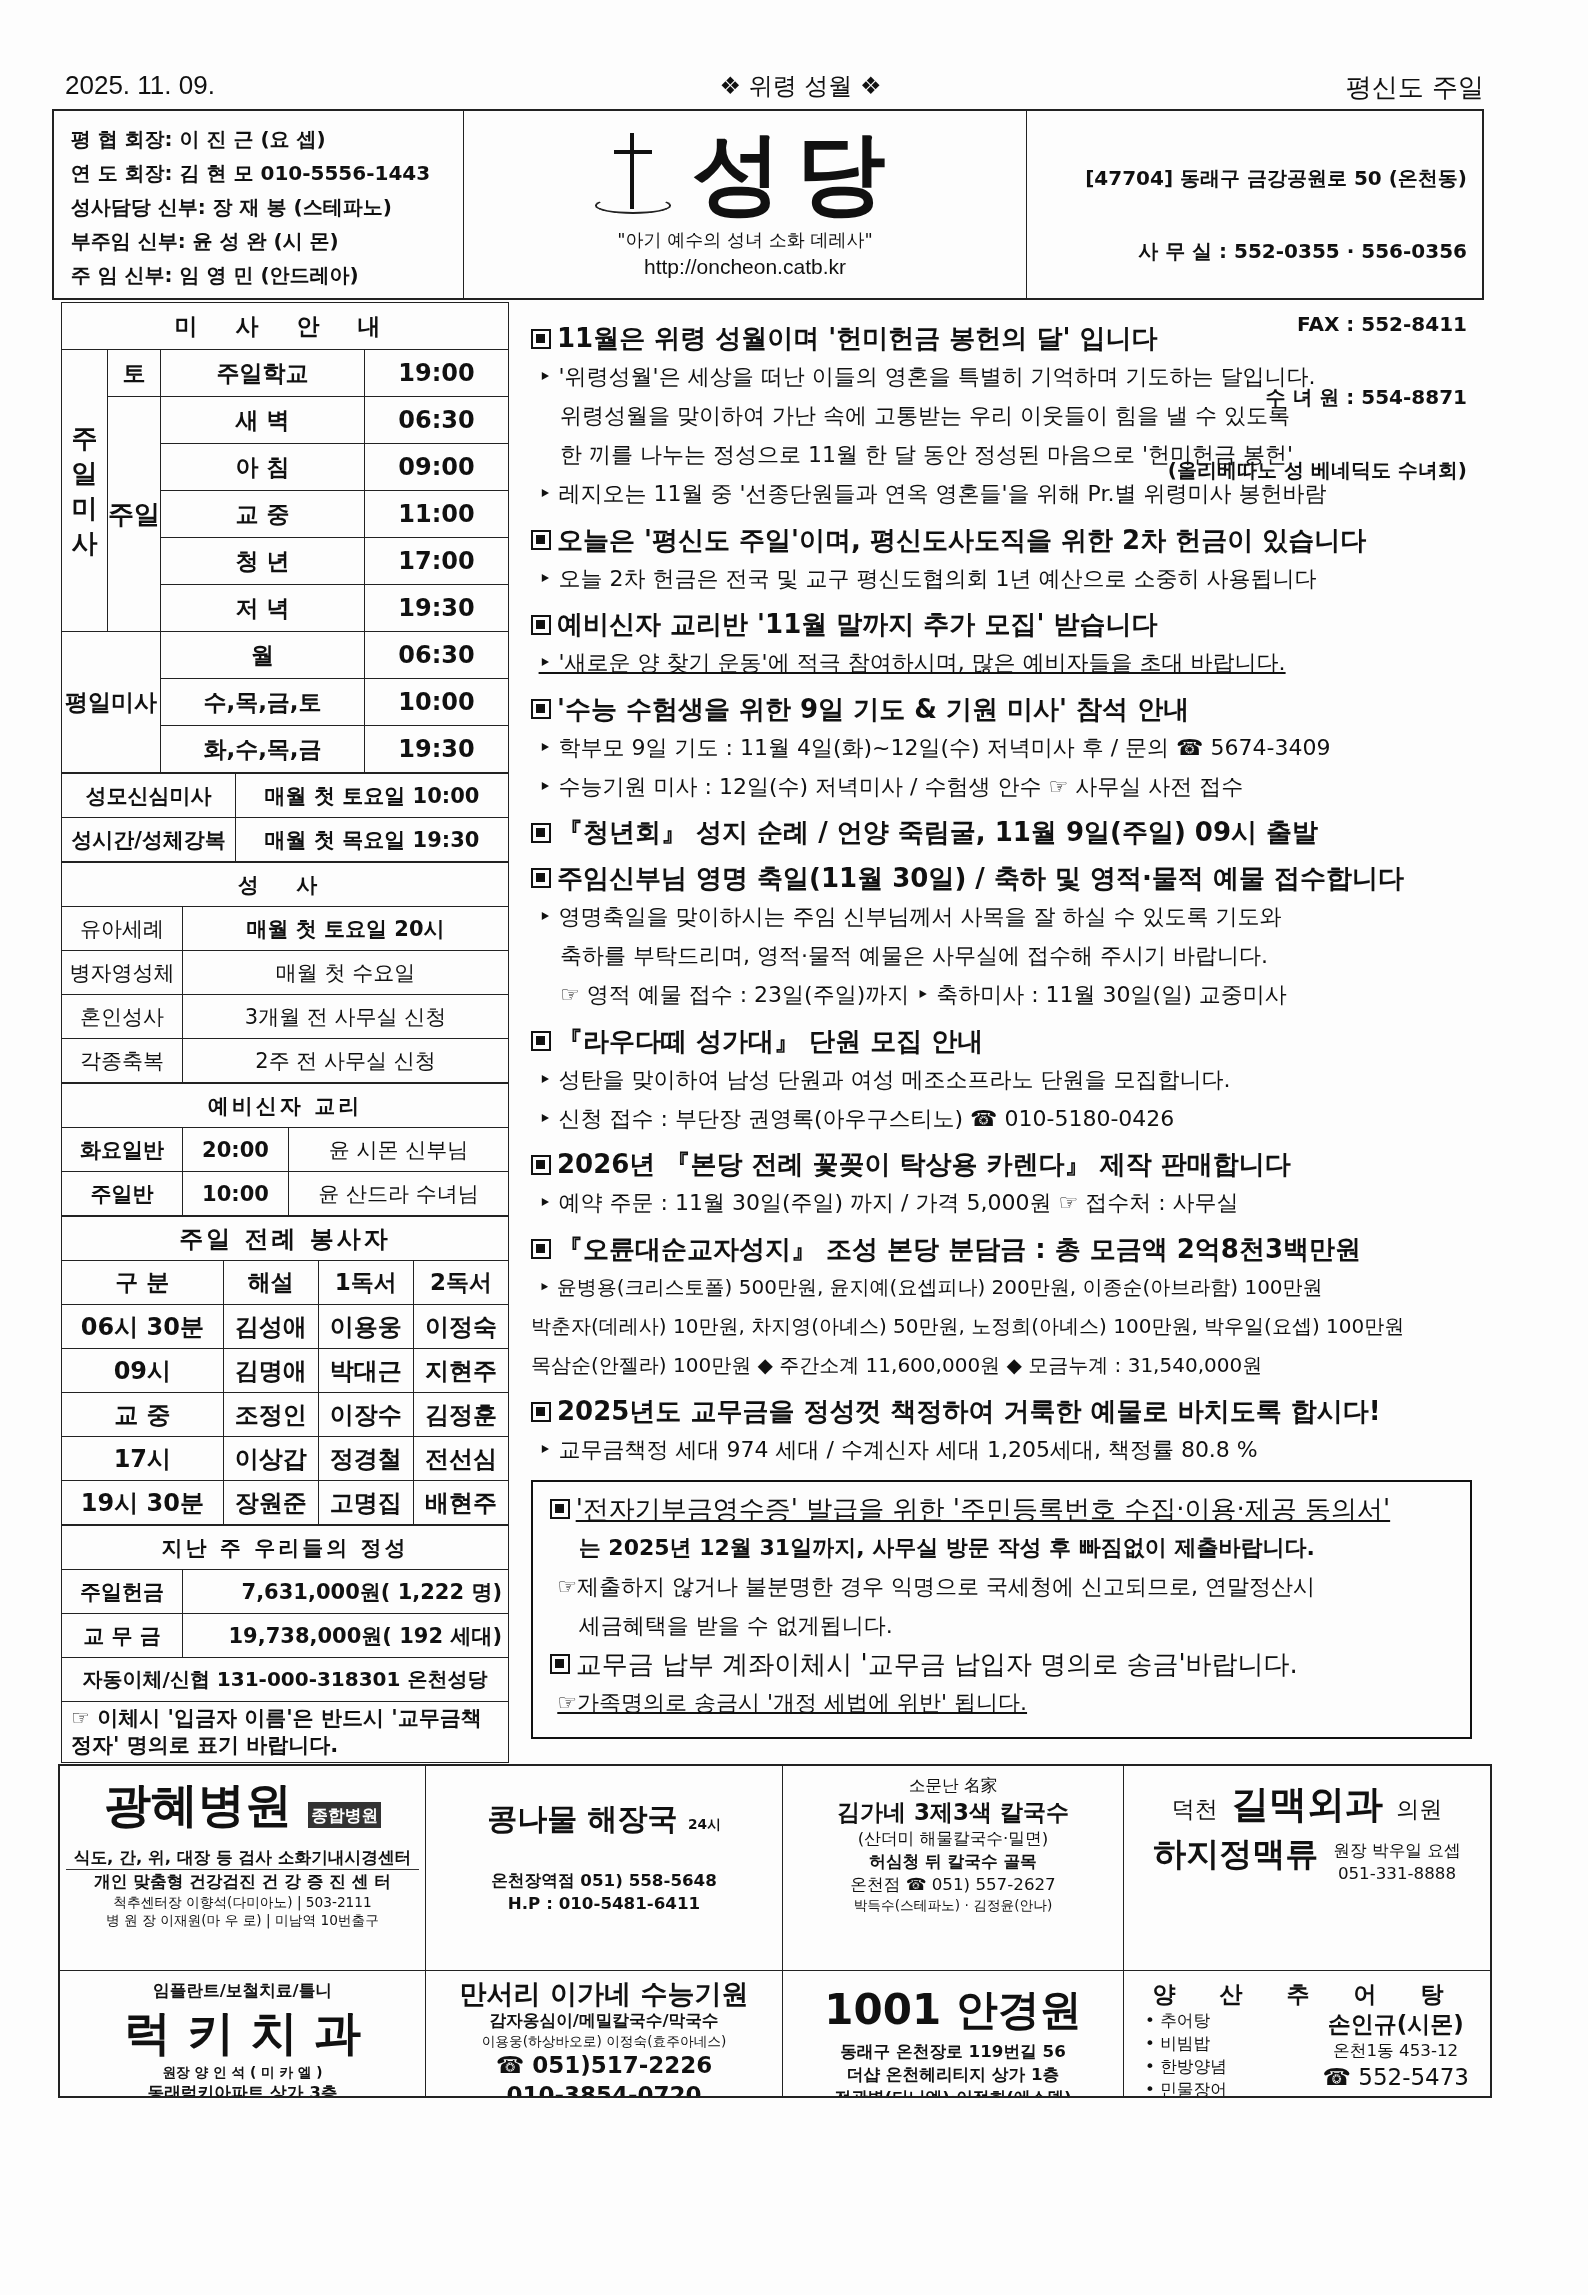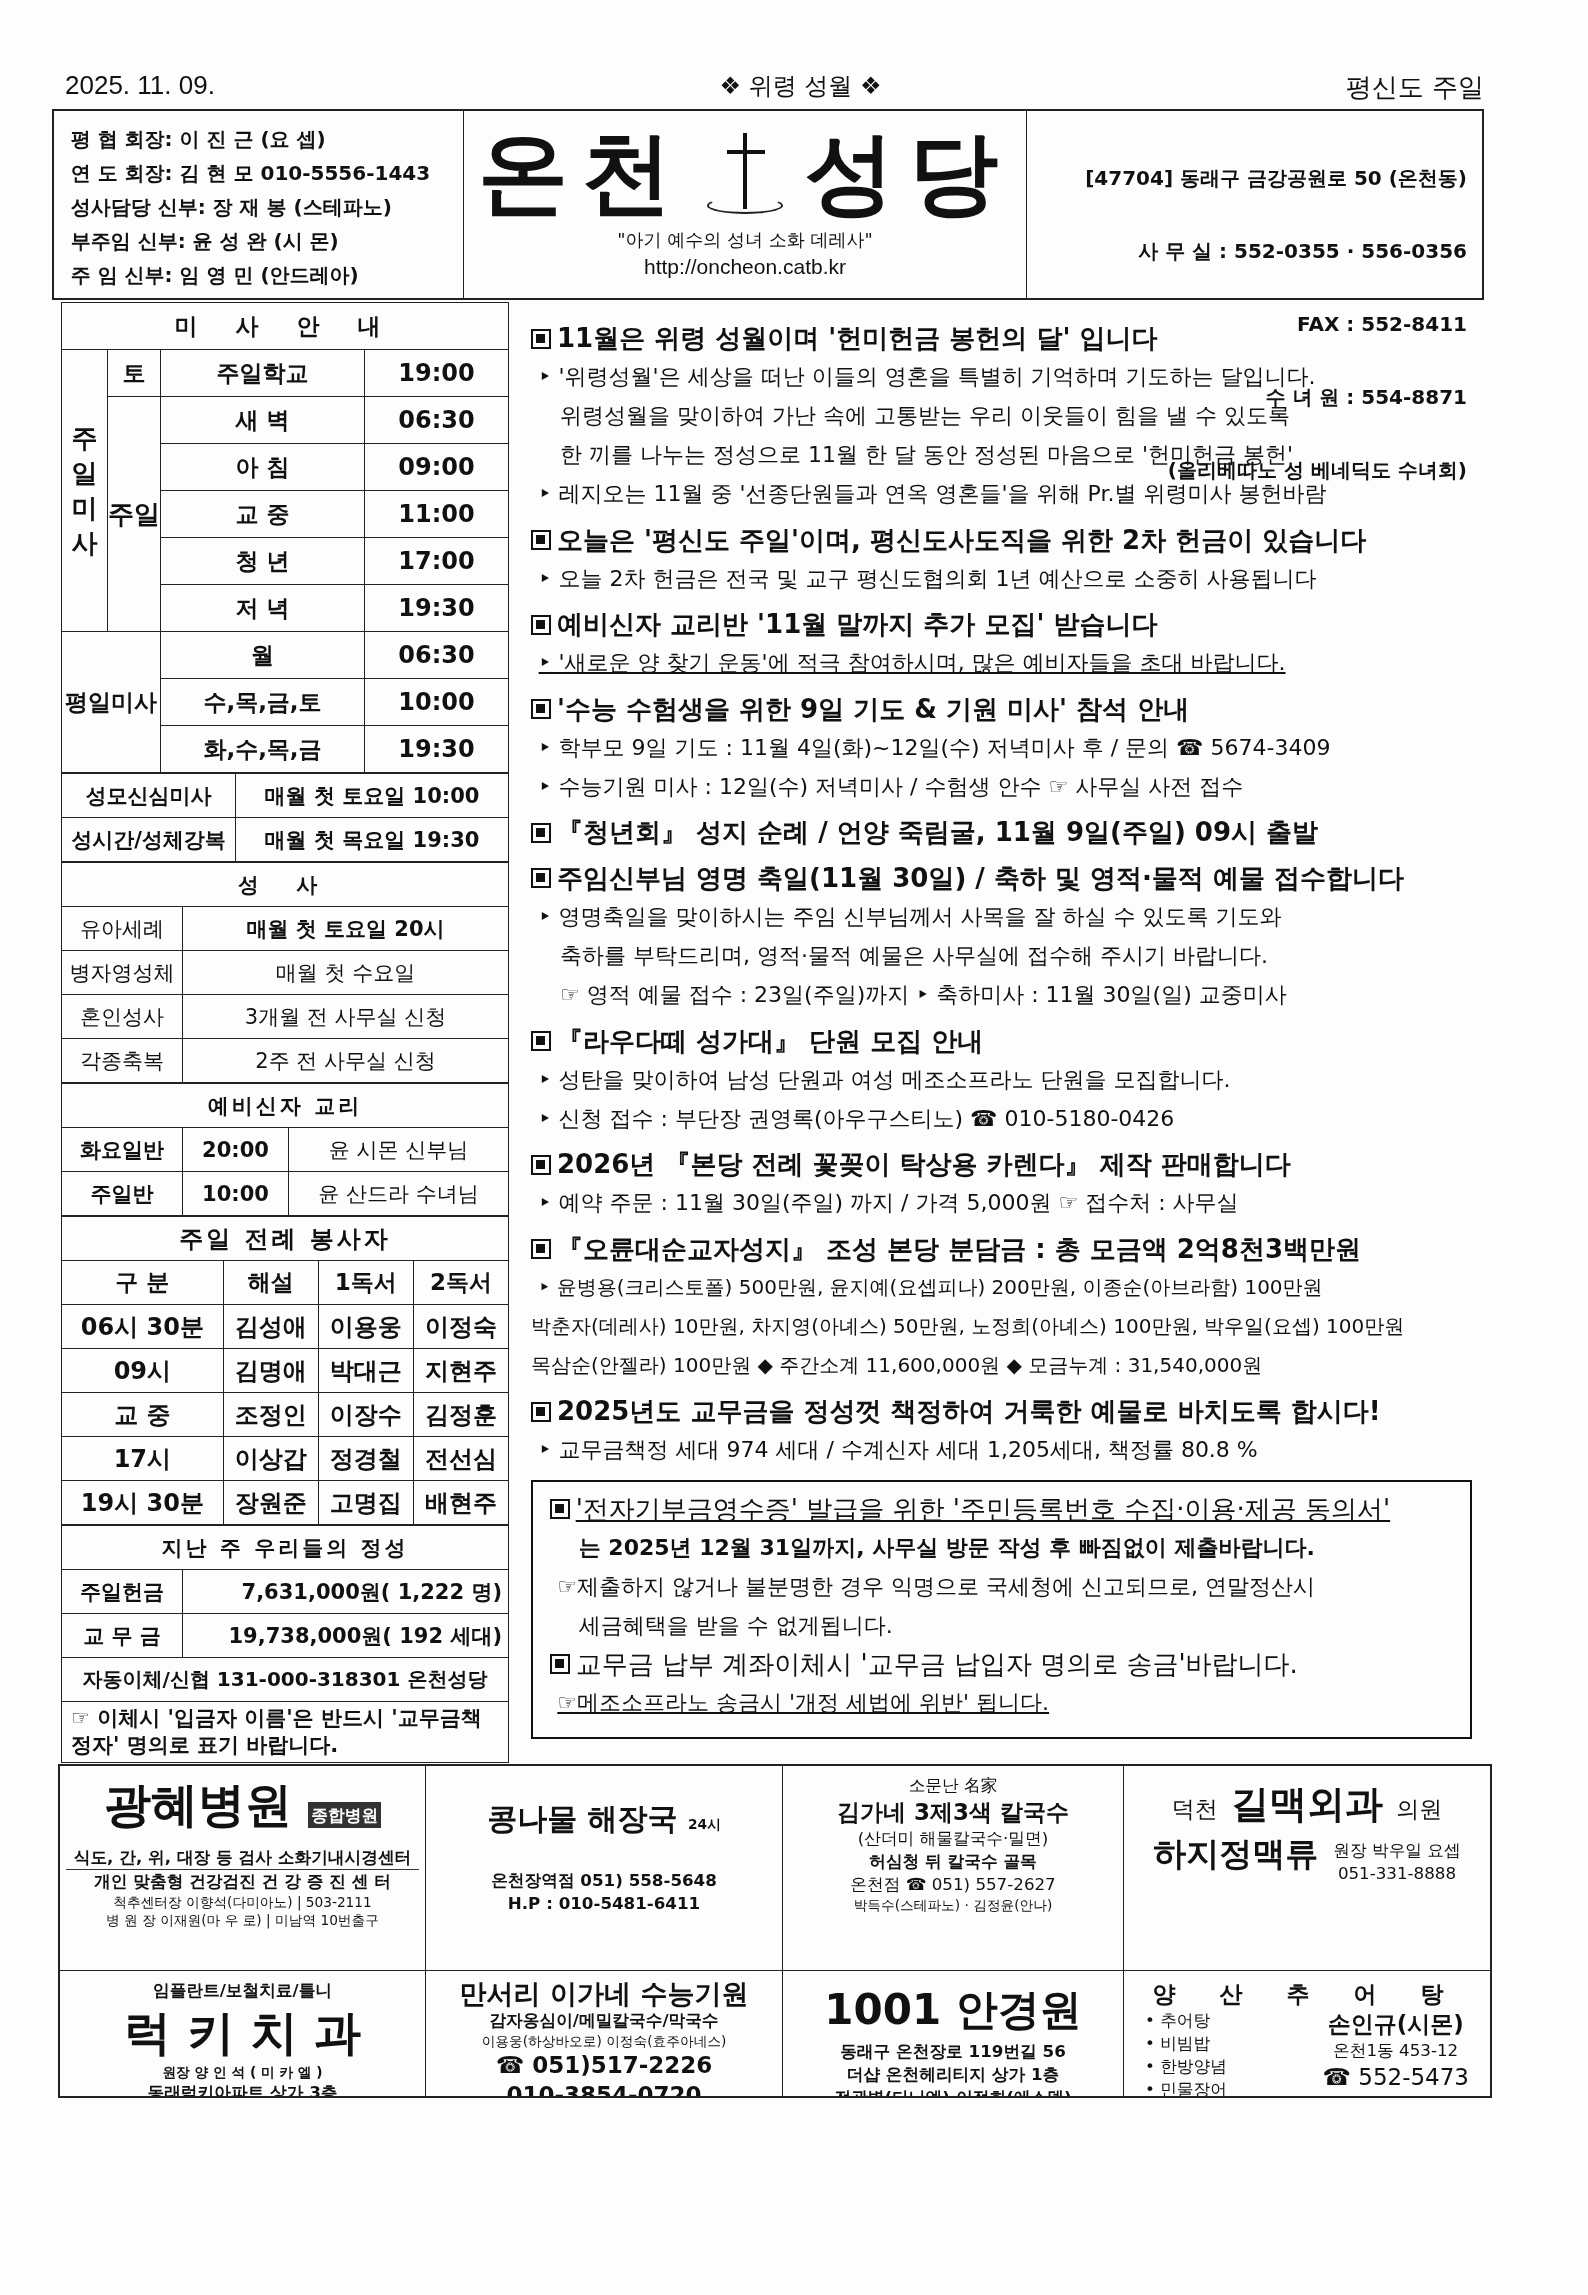--- a/index.html
+++ b/index.html
@@ -73,21 +73,20 @@
 <div class="header">
   <div class="hdr-left">
     <div class="row">평 협 회장: 이 진 근 (요    셉)</div>
     <div class="row">연 도 회장: 김 현 모 010-5556-1443</div>
     <div class="row">성사담당 신부: 장 재 봉 (스테파노)</div>
     <div class="row">부주임 신부: 윤 성 완 (시    몬)</div>
     <div class="row">주 임 신부: 임 영 민 (안드레아)</div>
   </div>
   <div class="hdr-mid">
     <div class="title">
-      <span>온천</span>
       <span class="cross">
           <span class="v"></span>
           <span class="h"></span>
           <span class="w"></span>
         </span>
       <span>성당</span>
     </div>
     <div class="motto">"아기 예수의 성녀 소화 데레사"</div>
     <div class="url">http://oncheon.catb.kr</div>
   </div>
@@ -316,21 +315,21 @@
     <div class="b">‣ 교무금책정 세대 974 세대 / 수계신자 세대 1,205세대, 책정률 80.8 %</div>
   </div>
 
   <div class="boxed">
     <div class="notice">
       <div class="h" style="font-weight:normal;"><span class="box"></span><span class="ul">'전자기부금영수증' 발급을 위한 '주민등록번호 수집·이용·제공 동의서'</span></div>
       <div class="b in bold">는 2025년 12월 31일까지, 사무실 방문 작성 후 빠짐없이 제출바랍니다.</div>
       <div class="b">☞제출하지 않거나 불분명한 경우 익명으로 국세청에 신고되므로, 연말정산시</div>
       <div class="b in">세금혜택을 받을 수 없게됩니다.</div>
       <div class="h" style="font-weight:normal;"><span class="box"></span><span>교무금 납부 계좌이체시 '교무금 납입자 명의로 송금'바랍니다.</span></div>
-      <div class="b ul">☞메조소프라노 송금시 '개정 세법에 위반' 됩니다.</div>
+      <div class="b ul">☞가족명의로 송금시 '개정 세법에 위반' 됩니다.</div>
     </div>
   </div>
 </div>
 
 <div class="ads">
   <div class="ad">
     <div class="big"><span>광혜병원</span> <span style="font-size:16.7px;background:#333;color:#fff;padding:3px;">종합병원</span></div>
     <div class="sm bold">식도, 간, 위, 대장 등 검사 소화기내시경센터</div>
     <div class="sm bold" style="border-top:1.5px solid #333;">개인 맞춤형 건강검진 건 강 증 진 센 터</div>
     <div class="xs">척추센터장 이향석(다미아노) | 503-2111</div>

